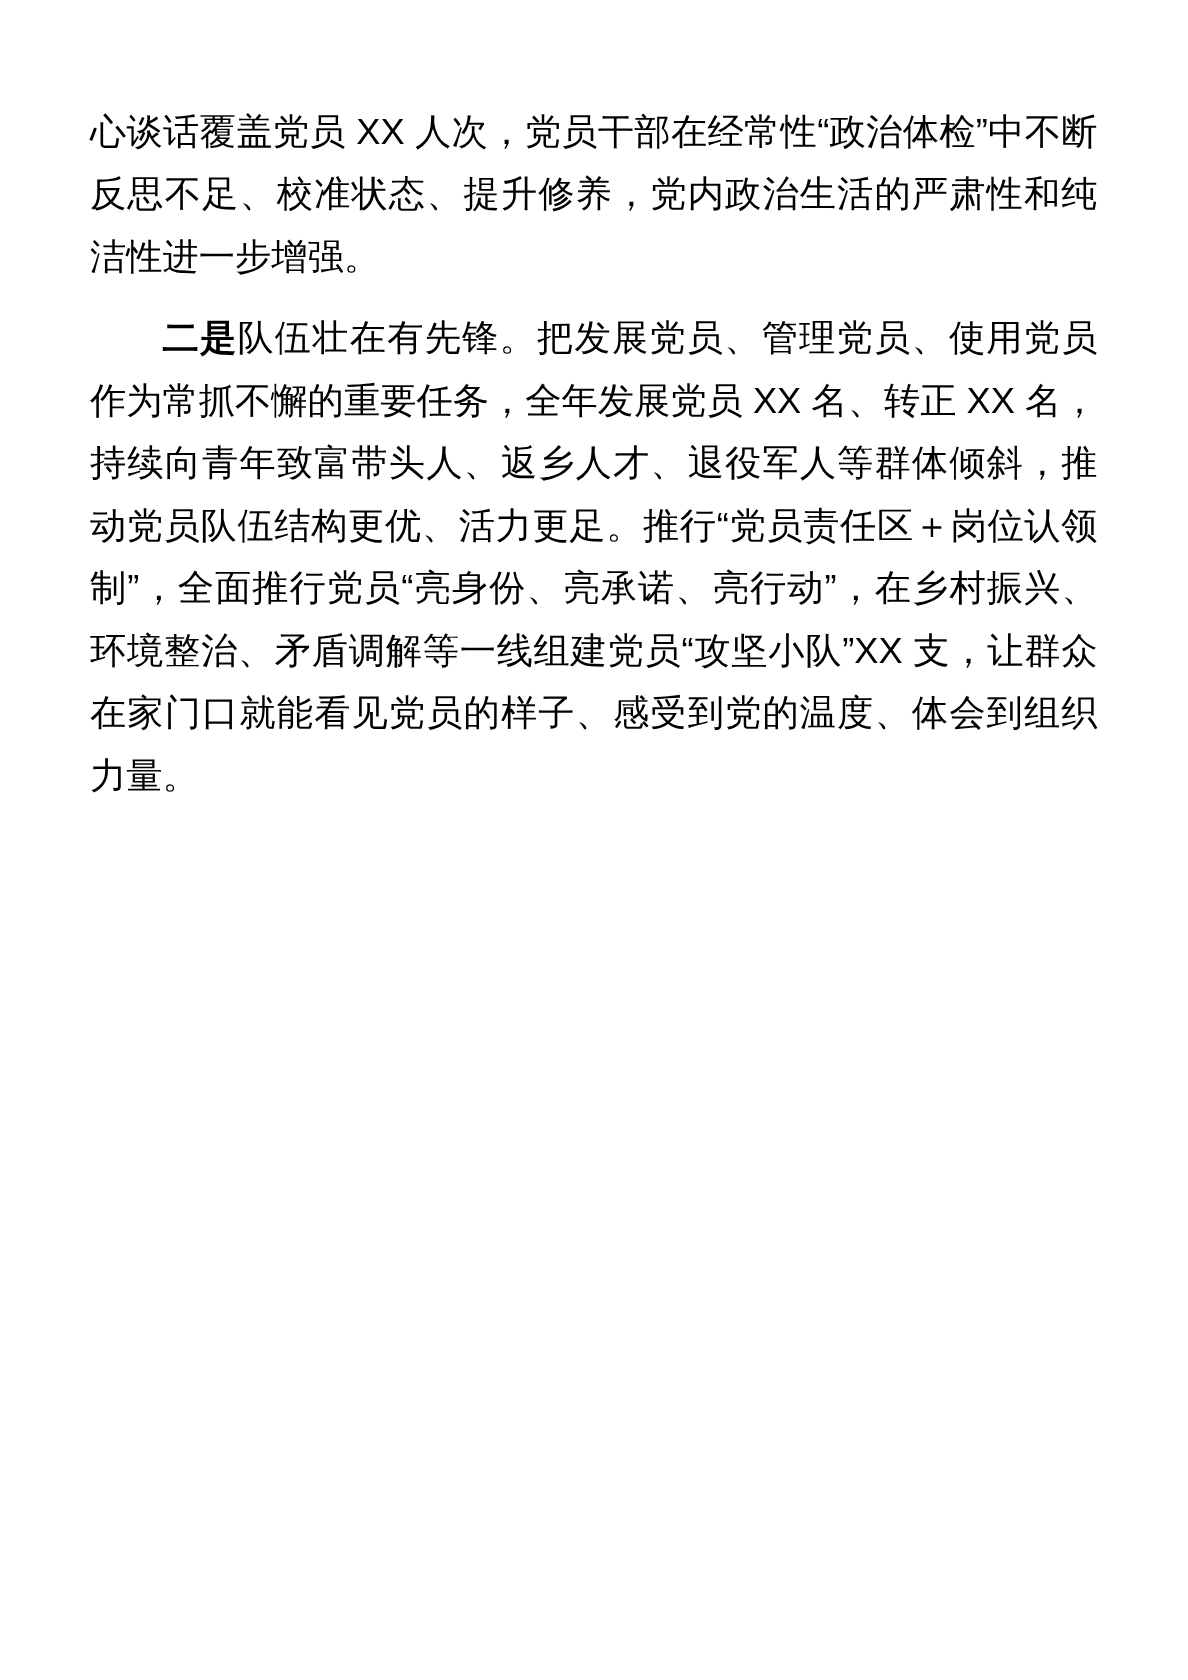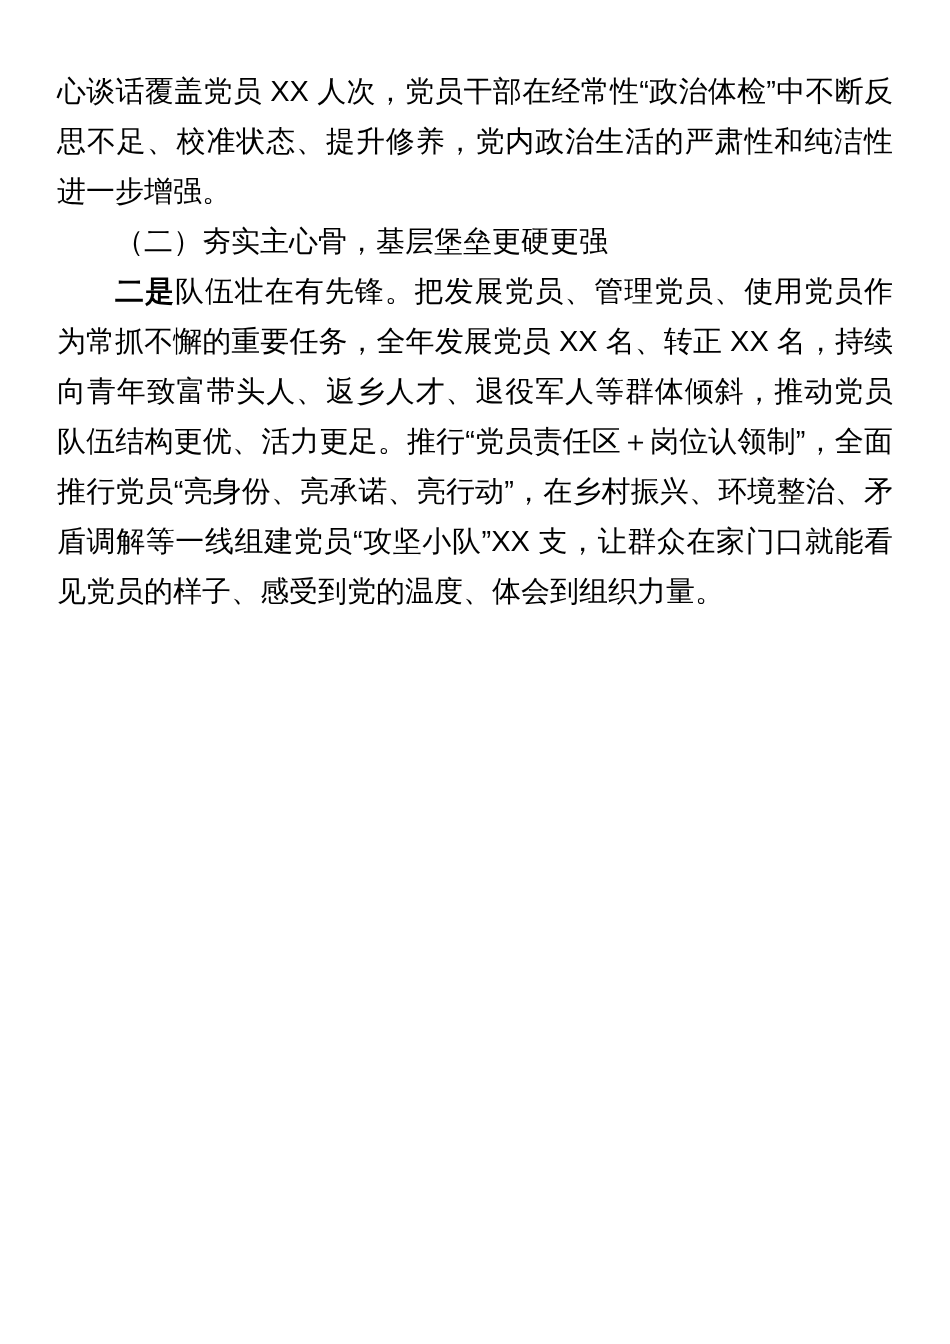--- a/index.html
+++ b/index.html
@@ -15,39 +15,38 @@
     background: #ffffff;
     box-sizing: border-box;
     padding: 66px 57px 0 57px;
     font-family: "Liberation Sans", "DejaVu Sans", sans-serif;
     font-size: 29px;
     line-height: 50px;
     color: #000000;
     overflow: hidden;
   }
   .para {
-    margin: 0;
+    margin: 15px;
     text-align: justify;
     text-align-last: left;
     word-break: break-all;
     overflow-wrap: break-word;
   }
   .para.indent {
     text-indent: 2em;
   }
   .lead {
     font-weight: 700;
   }
 </style>
 </head>
 <body>
 
 <div class="page">
 
   <p class="para"><span>心谈话覆盖党员 XX 人次，党员干部在经常性“政治体检”中不断反思不足、校准状态、提升修养，党内政治生活的严肃性和纯洁性进一步增强。</span></p>
 
 
-  <p class="para indent"><span>（二）夯实主心骨，基层堡垒更硬更强</span></p>
 
 
   <p class="para indent"><strong class="lead">二是</strong><span>队伍壮在有先锋。把发展党员、管理党员、使用党员作为常抓不懈的重要任务，全年发展党员 XX 名、转正 XX 名，持续向青年致富带头人、返乡人才、退役军人等群体倾斜，推动党员队伍结构更优、活力更足。推行“党员责任区＋岗位认领制”，全面推行党员“亮身份、亮承诺、亮行动”，在乡村振兴、环境整治、矛盾调解等一线组建党员“攻坚小队”XX 支，让群众在家门口就能看见党员的样子、感受到党的温度、体会到组织力量。</span></p>
 
 </div>
 
 </body></html>

